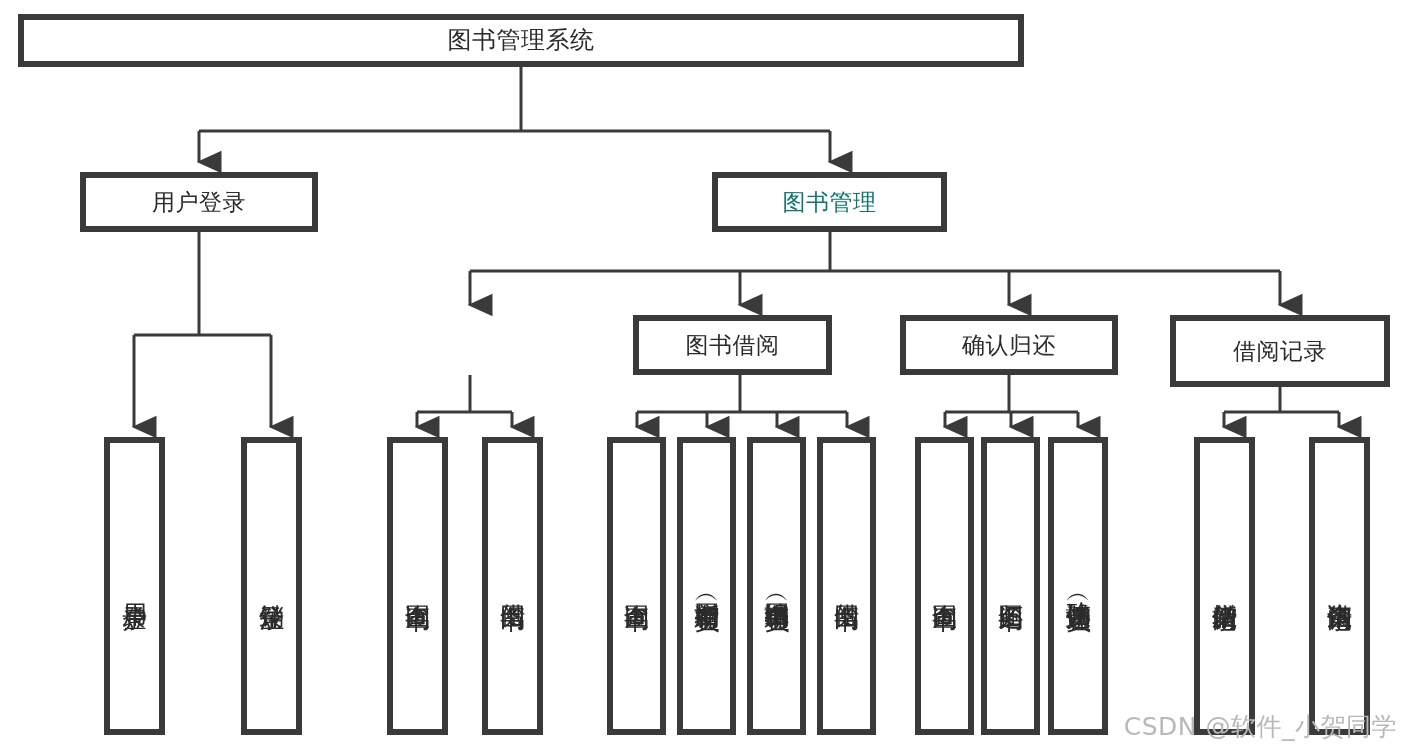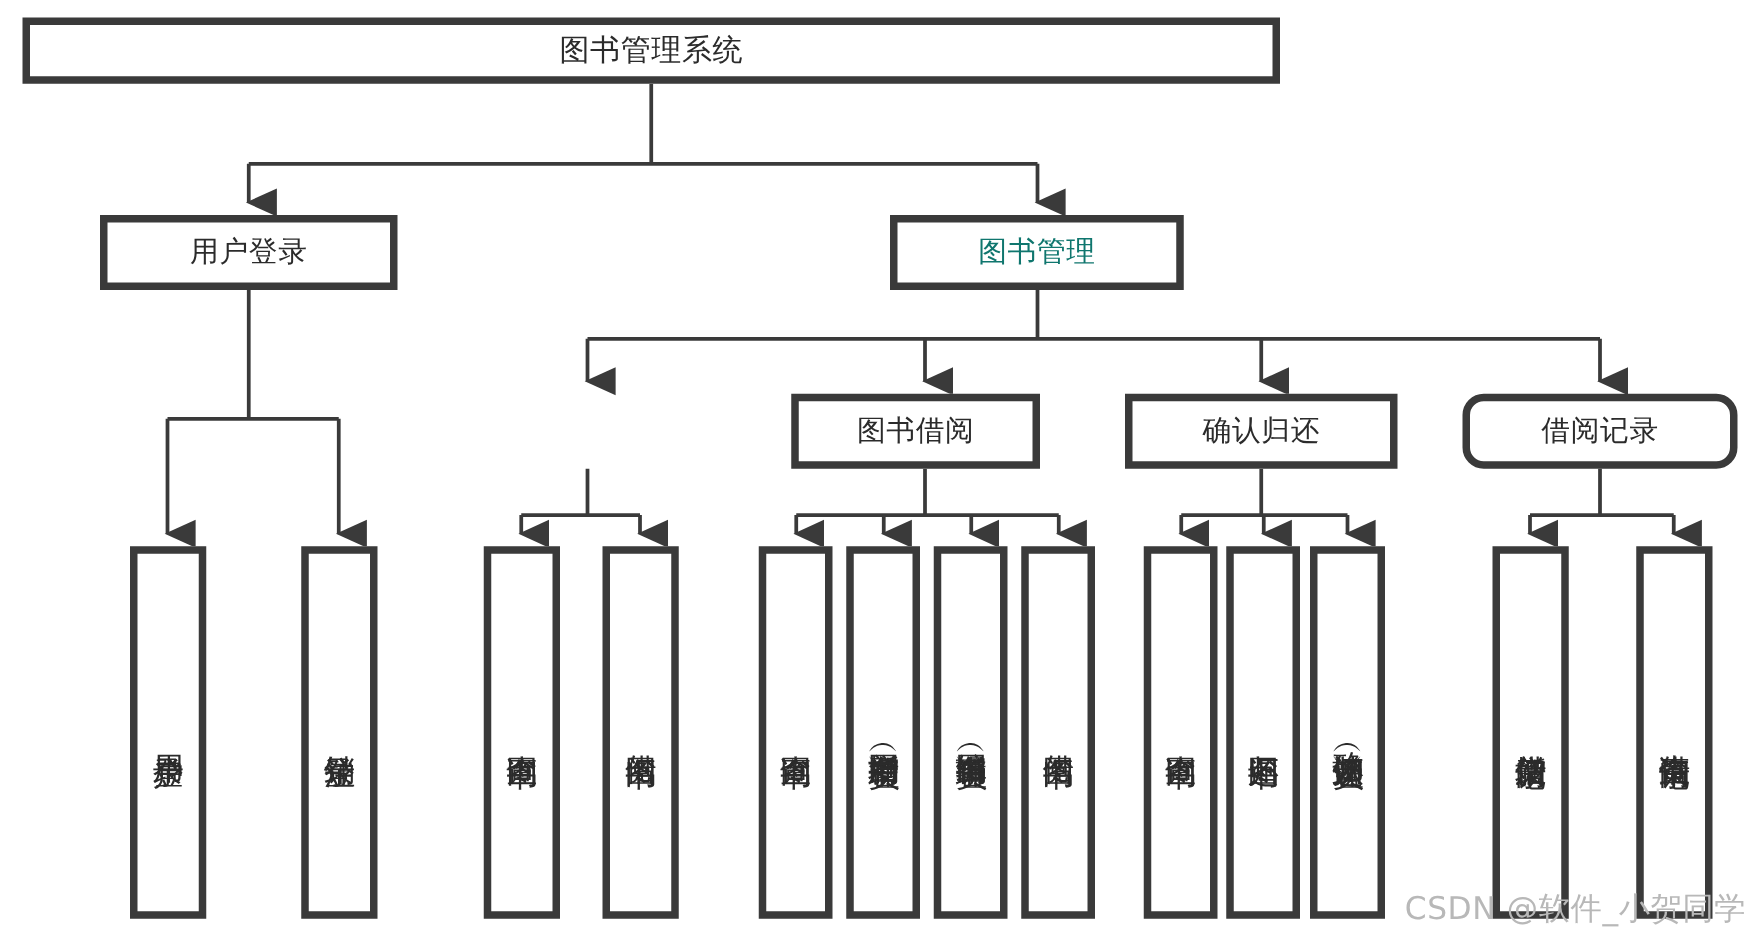--- a/index.html
+++ b/index.html
@@ -142,21 +142,21 @@
   <div class="node horiz" style="left: 712px; top: 172px; width: 235px; height: 60px; border-color: rgb(58, 58, 58); background: rgb(255, 255, 255); color: #0f766e;">
     <span class="label">图书管理</span>
   </div>
 
   <div class="node horiz" style="left: 633px; top: 315px; width: 199px; height: 60px; border-color: rgb(58, 58, 58); background: rgb(255, 255, 255); color: rgb(43, 43, 43);">
     <span class="label">图书借阅</span>
   </div>
   <div class="node horiz" style="left: 900px; top: 315px; width: 218px; height: 60px; border-color: rgb(58, 58, 58); background: rgb(255, 255, 255); color: rgb(43, 43, 43);">
     <span class="label">确认归还</span>
   </div>
-  <div class="node horiz" style="left: 1170px; top: 315px; width: 220px; height: 60px; border-color: rgb(58, 58, 58); background: rgb(255, 255, 255); color: rgb(43, 43, 43); border-radius: 17px;">
+  <div class="node horiz" style="left: 1170px; top: 315px; width: 220px; height: 72px; border-color: rgb(58, 58, 58); background: rgb(255, 255, 255); color: rgb(43, 43, 43);">
     <span class="label">借阅记录</span>
   </div>
 
   <div class="node vert" style="left: 104px; top: 437px; width: 61px; height: 298px; border-color: rgb(58, 58, 58); background: rgb(255, 255, 255); color: rgb(43, 43, 43);">
     <span class="label">用户登录</span>
   </div>
   <div class="node vert" style="left: 241px; top: 437px; width: 61px; height: 298px; border-color: rgb(58, 58, 58); background: rgb(255, 255, 255); color: rgb(43, 43, 43);">
     <span class="label">注销登录</span>
   </div>
 

